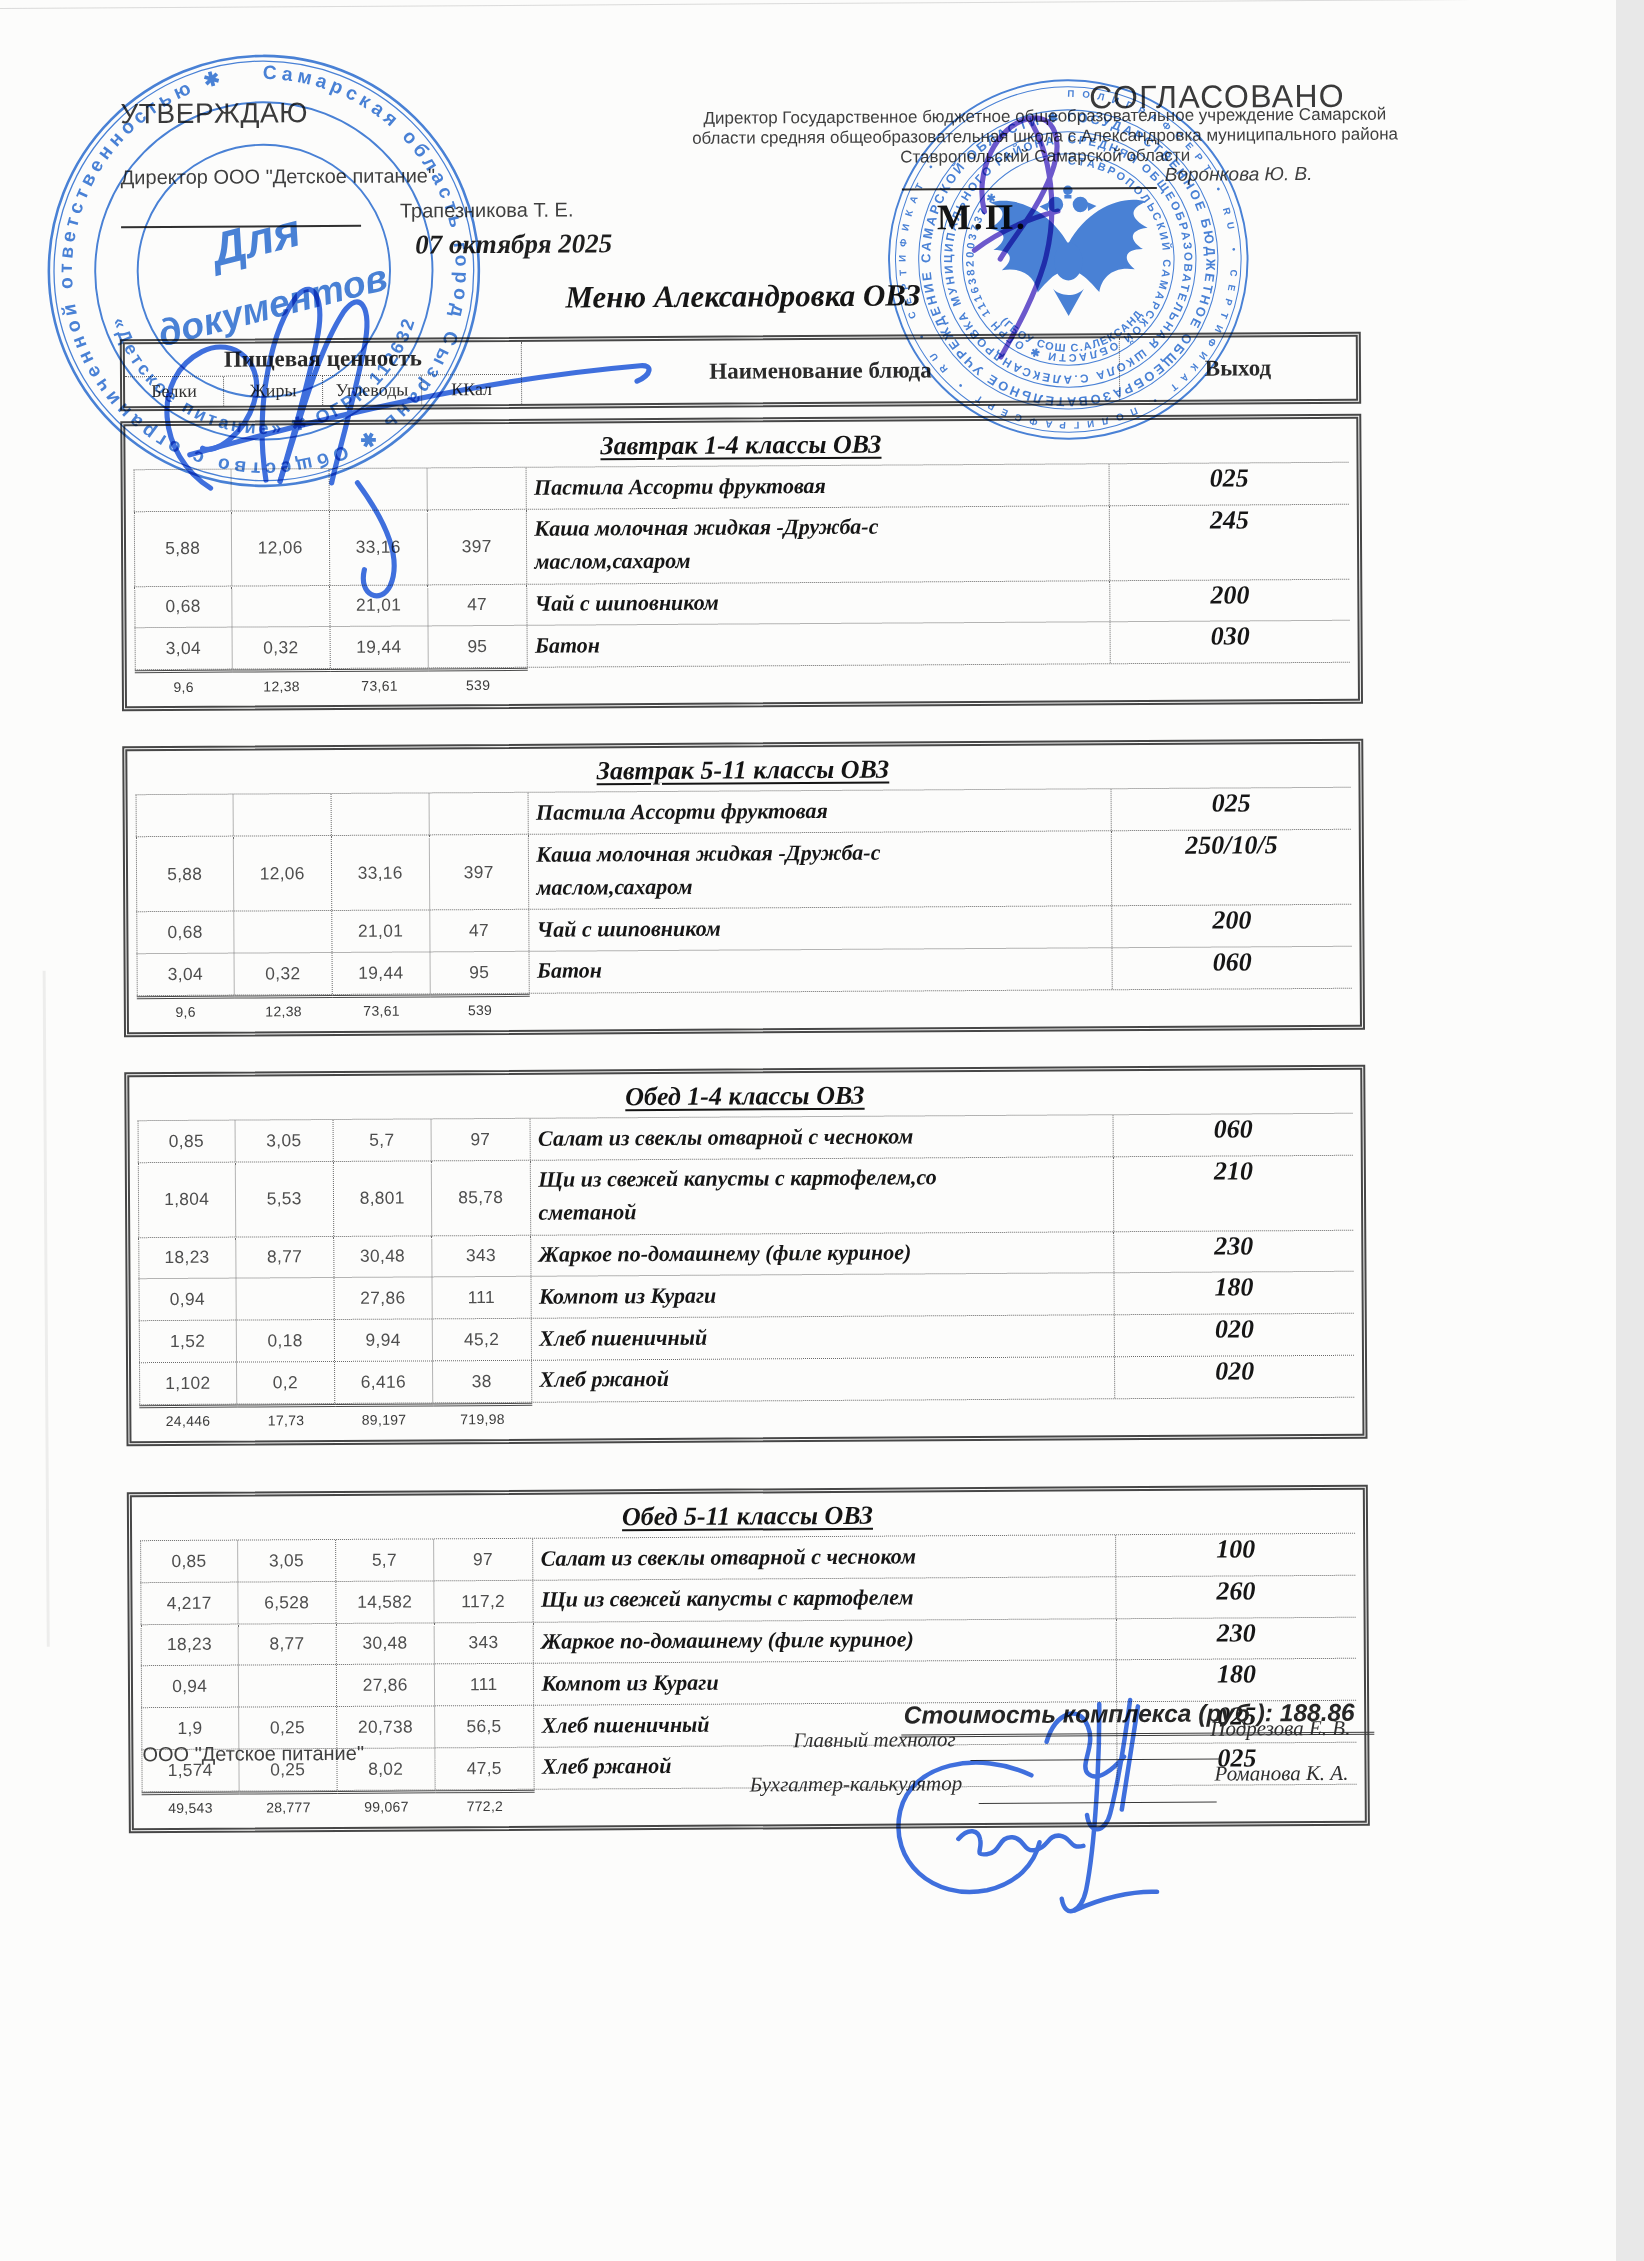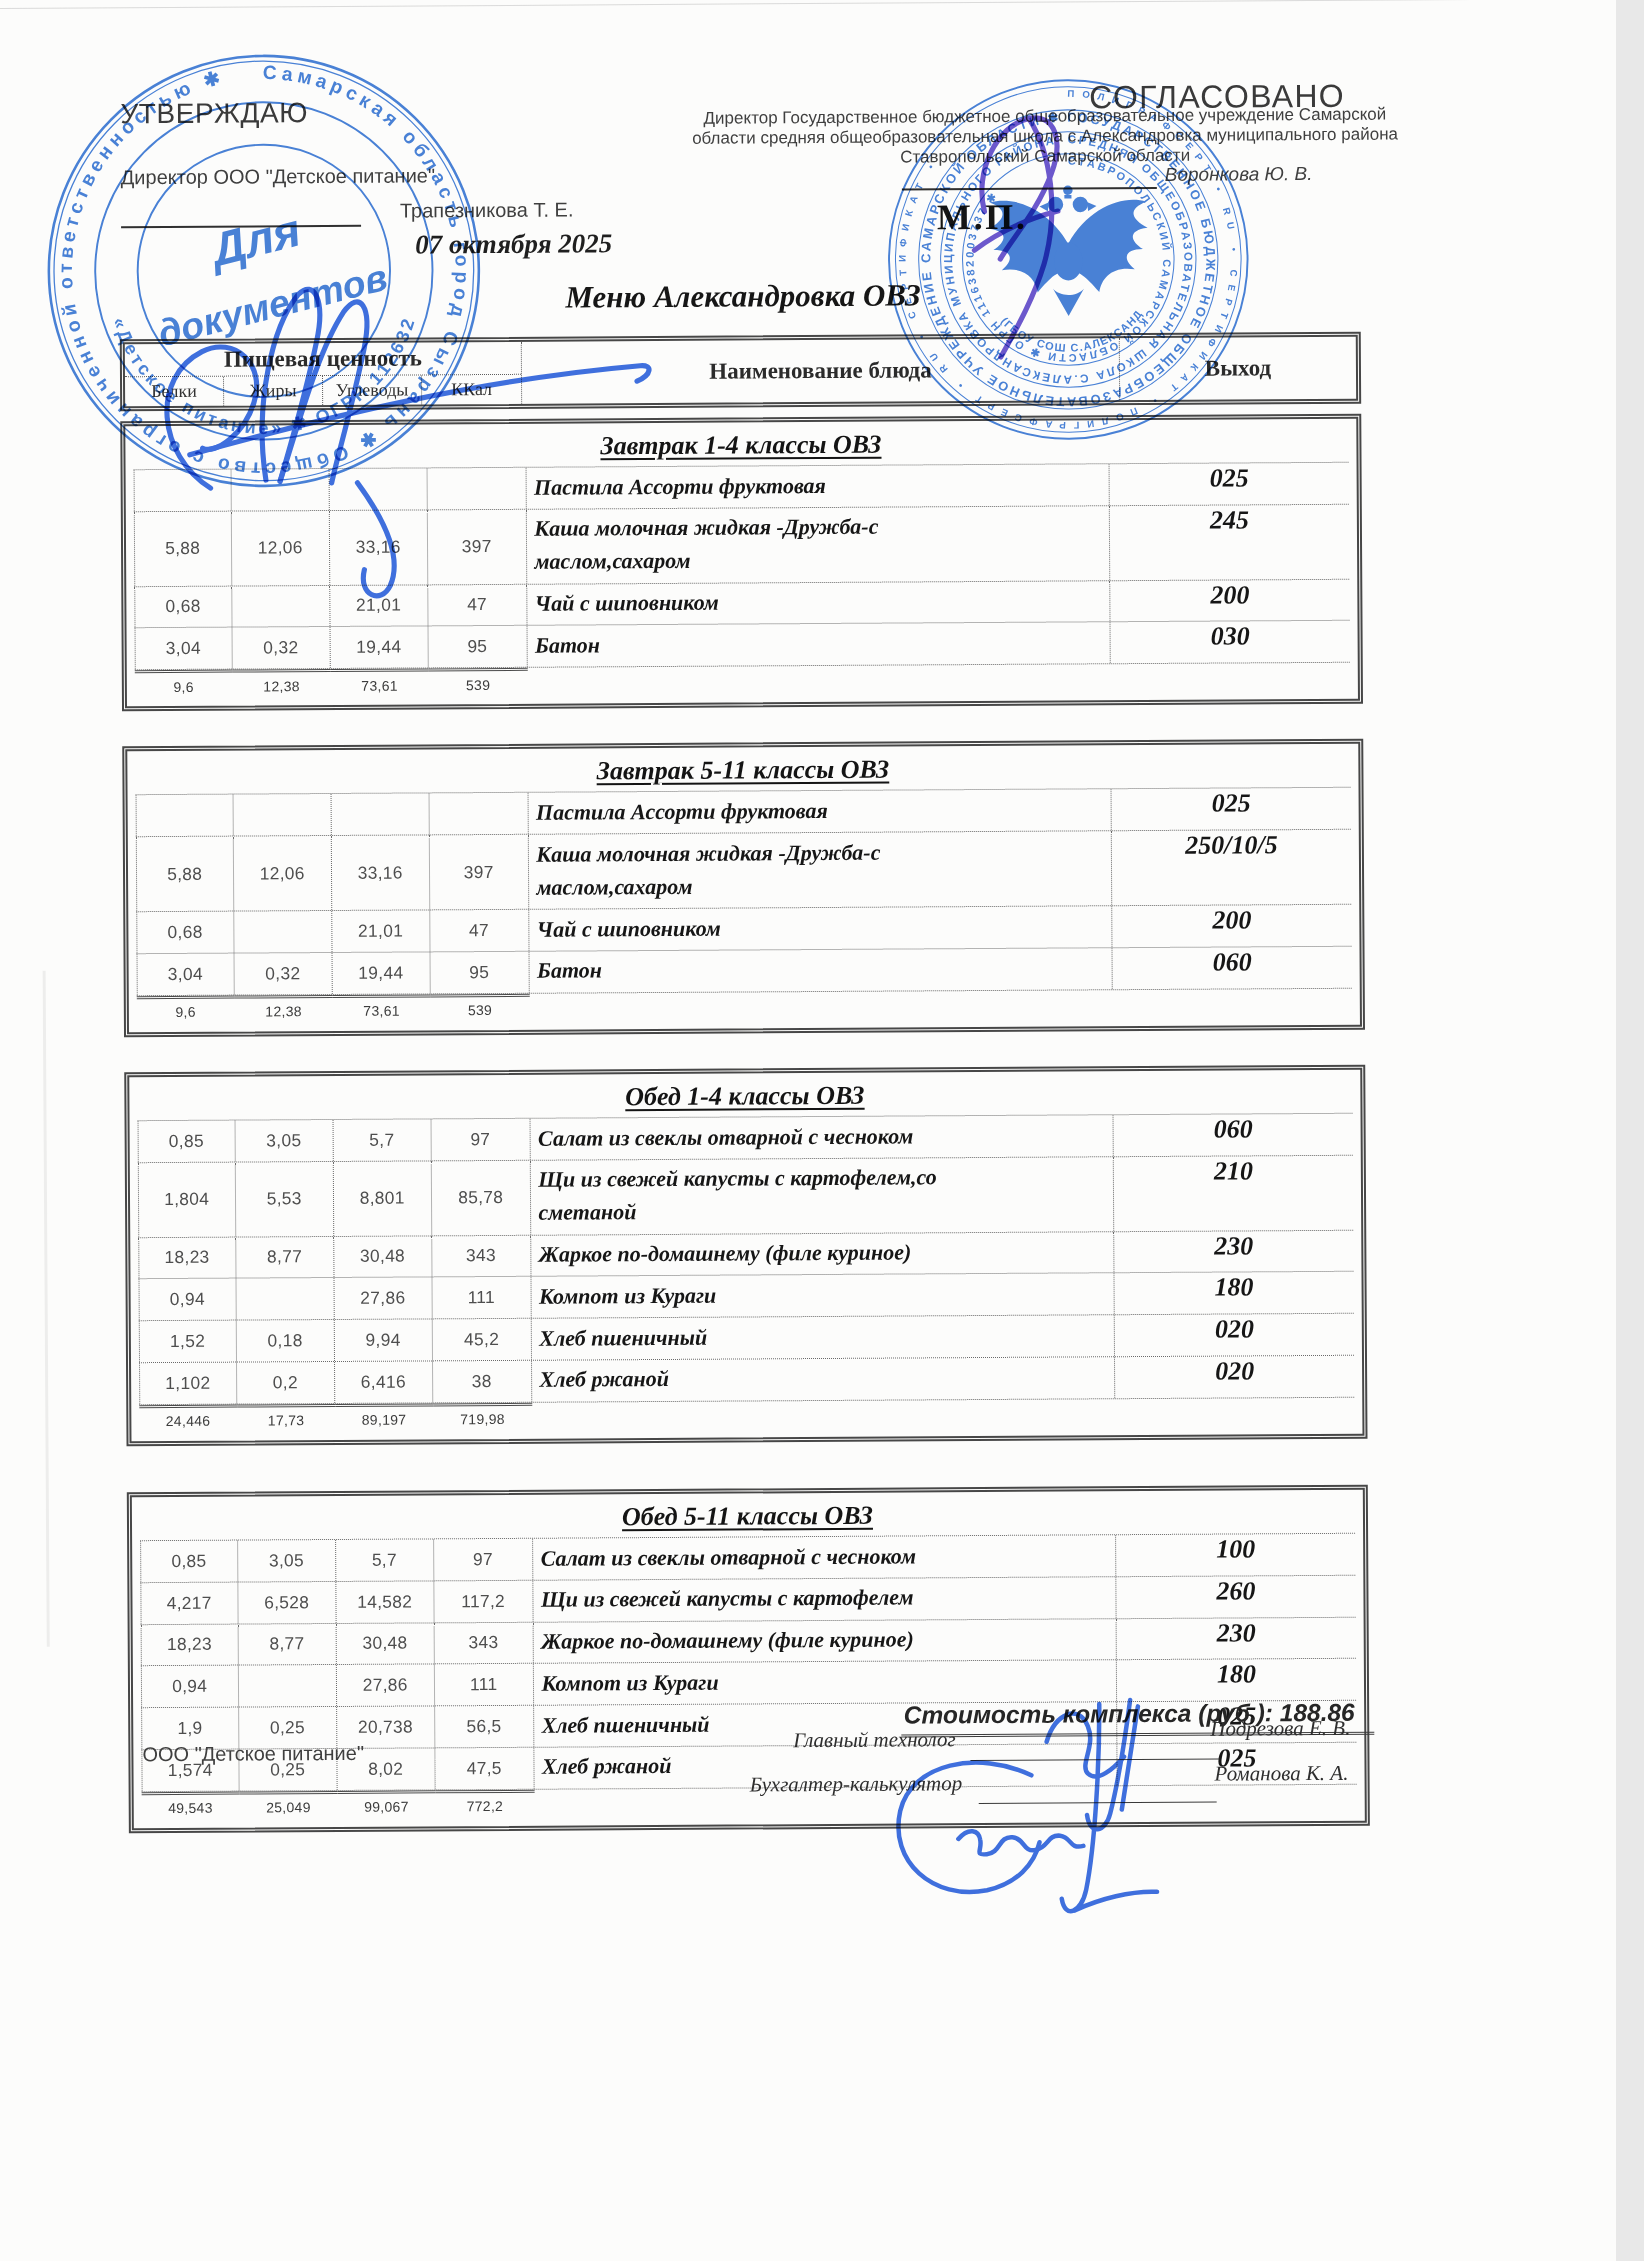--- a/index.html
+++ b/index.html
@@ -316,21 +316,21 @@
           <div class="m-row">
             <div class="m-num first">1,574</div>
             <div class="m-num">0,25</div>
             <div class="m-num">8,02</div>
             <div class="m-num">47,5</div>
             <div class="m-dish">Хлеб ржаной</div>
             <div class="m-out">025</div>
           </div>
           <div class="m-totals">
             <div class="m-total-cell">49,543</div>
-            <div class="m-total-cell">25,049</div>
+            <div class="m-total-cell">28,777</div>
             <div class="m-total-cell">99,067</div>
             <div class="m-total-cell">772,2</div>
             <div class=""></div>
             <div class=""></div>
           </div>
         </div>
       </div>
 
     <div class="abs sans cost-line">Стоимость комплекса (руб.): 188.86</div>
     <div class="abs sans org-name">ООО "Детское питание"</div>

